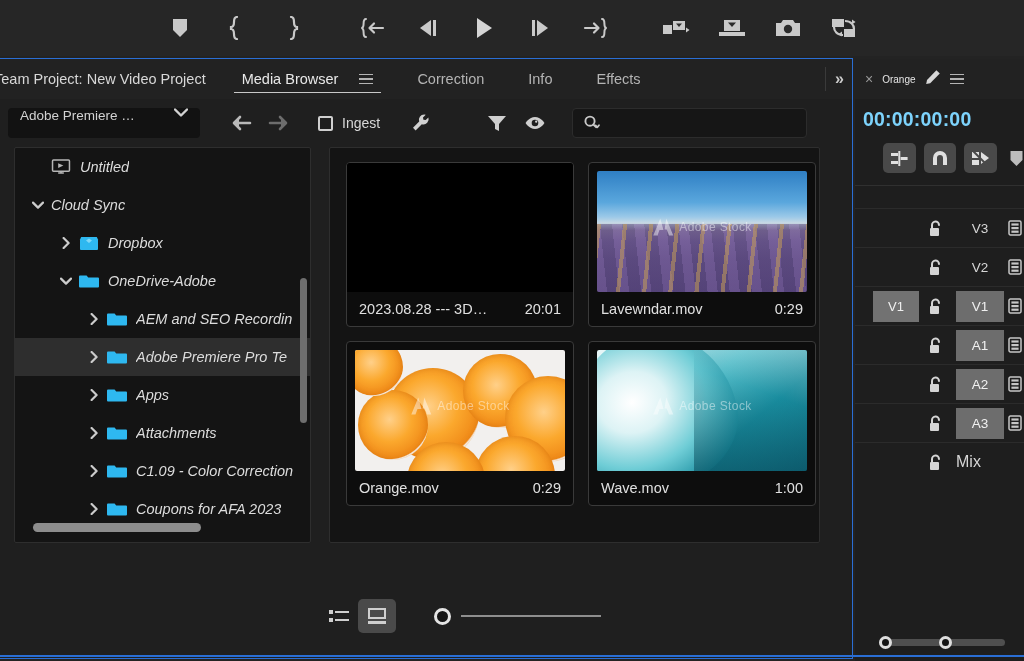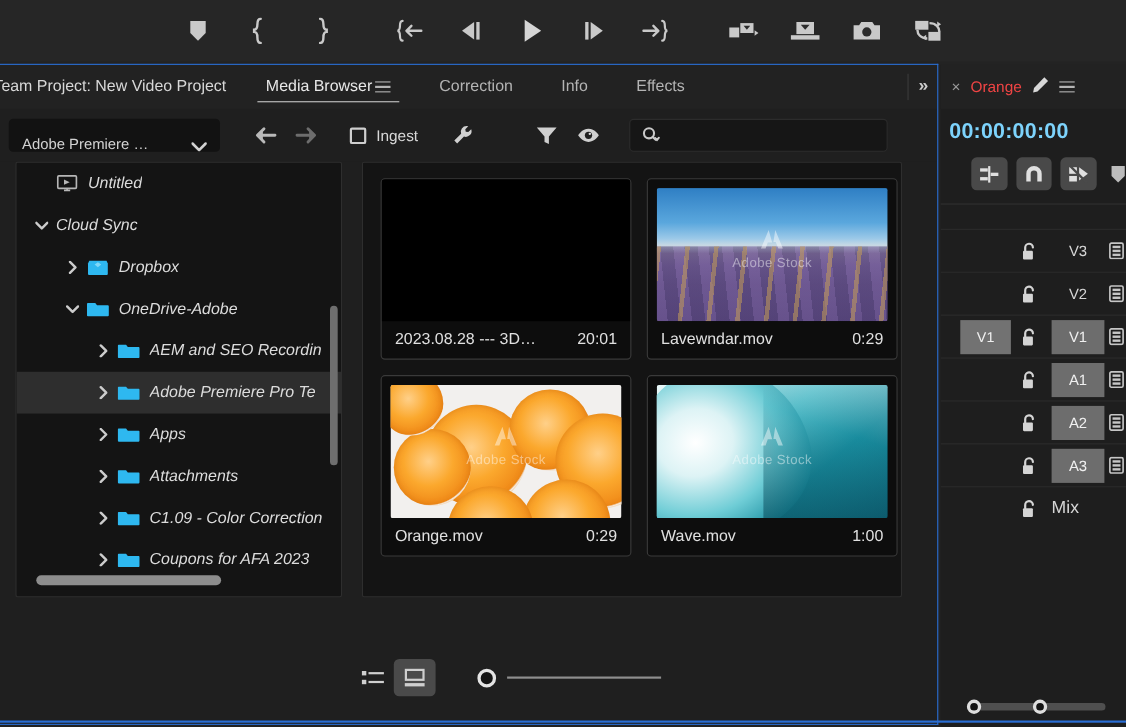--- a/index.html
+++ b/index.html
@@ -49,21 +49,21 @@
     position: relative; height: 40px; width: 100%;
     background: #222222;
     display: flex; align-items: center;
   }
   .project-title {
     color: #d8d8d8; font-size: 14.5px; white-space: nowrap;
     padding-left: 0px; margin-left: -6px; margin-right: 14px;
   }
   .tab {
     position: relative; height: 40px;
-    display: flex; align-items: center; gap: 3px;
+    display: flex; align-items: center; gap: 21px;
     padding: 0 22px;
     color: #b4b4b4; font-size: 14.5px; white-space: nowrap;
     cursor: pointer;
   }
   .tab.active { color: #e8e8e8; }
   .tab.active::after {
     content: ""; position: absolute; left: 14px; right: 14px; bottom: 6px;
     height: 1.5px; background: #c8c8c8;
   }
   .hamburger { display: inline-flex; flex-direction: column; gap: 3px; }
@@ -81,21 +81,21 @@
   
   .browser-toolbar {
     height: 48px; width: 100%;
     display: flex; align-items: center; gap: 0;
     padding: 0 14px;
     background: #1f1f1f;
   }
   .drive-select {
     width: 192px; height: 30px; margin-left: -6px;
     background: #121212; border-radius: 4px;
-    display: flex; align-items: flex-end; justify-content: space-between;
+    display: flex; align-items: flex-start; justify-content: space-between;
     padding: 0 12px; cursor: pointer;
   }
   .drive-select span { color: #d2d2d2; font-size: 13.5px; white-space: nowrap; }
   .nav-arrows { display: flex; align-items: center; gap: 8px; margin-left: 26px; }
   .navbtn { width: 30px; height: 30px; display:flex; align-items:center; justify-content:center; cursor:pointer; }
   .ingest-group { display: flex; align-items: center; gap: 9px; margin-left: 24px; cursor: pointer; }
   .ingest-box { width: 15px; height: 15px; border: 2px solid #cfcfcf; border-radius: 2px; }
   .ingest-group span { color: #d8d8d8; font-size: 14px; }
   .tool-ico { width: 38px; height: 32px; display:flex; align-items:center; justify-content:center; cursor:pointer; }
   .ti-wrench { margin-left: 22px; }
@@ -168,21 +168,21 @@
   .thumb-meta {
     height: 34px; flex: 0 0 auto;
     display: flex; align-items: center; justify-content: space-between;
     padding: 0 12px;
     color: #e0e0e0; font-size: 14.5px;
   }
   .thumb-meta .dur { color: #e0e0e0; }
   .stock-wm {
     position: absolute; left: 50%; top: 46%; transform: translate(-50%,-50%);
     display: flex; align-items: center; gap: 5px;
-    opacity: 0.45; pointer-events: none; flex-direction: column;
+    opacity: 0.45; pointer-events: none;
   }
   .stock-wm .wm-txt { color: #ffffff; font-size: 12px; letter-spacing: .4px; }
 
   
   .bg-lavender {
     position: absolute; inset: 0;
     background:
       linear-gradient(to bottom, #2f7fc4 0%, #5aa7dd 26%, #9cc9e8 38%, #c8d9e4 43%, #8f7fa8 49%, #7c68a0 58%, #6d5a92 72%, #5f4d85 100%);
   }
   .bg-lavender::after {
@@ -235,21 +235,21 @@
   
   .timeline-panel {
     position: absolute; left: 855px; top: 59px; width: 169px; height: 602px;
     background: #1e1e1e; overflow: hidden;
   }
   .tl-tabbar {
     height: 40px; display: flex; align-items: center; gap: 9px;
     padding: 0 10px; background: #222222;
   }
   .tl-close { color: #9a9a9a; font-size: 14px; cursor: pointer; }
-  .tl-name { color: #ef4444; font-size: 14px; }
+  .tl-name { color: #e5e5e5; font-size: 10px; }
   .tl-time {
     color: #7dd3fc; font-size: 19.5px; font-weight: bold;
     letter-spacing: .2px; padding: 9px 0 8px 8px;
     font-family: "Liberation Sans", sans-serif;
   }
   .tl-tools { display: flex; align-items: center; gap: 8px; padding: 4px 0 10px 28px; }
   .tl-tool {
     width: 34px; height: 30px; border-radius: 5px; background: #494949;
     display: flex; align-items: center; justify-content: center; cursor: pointer;
   }

